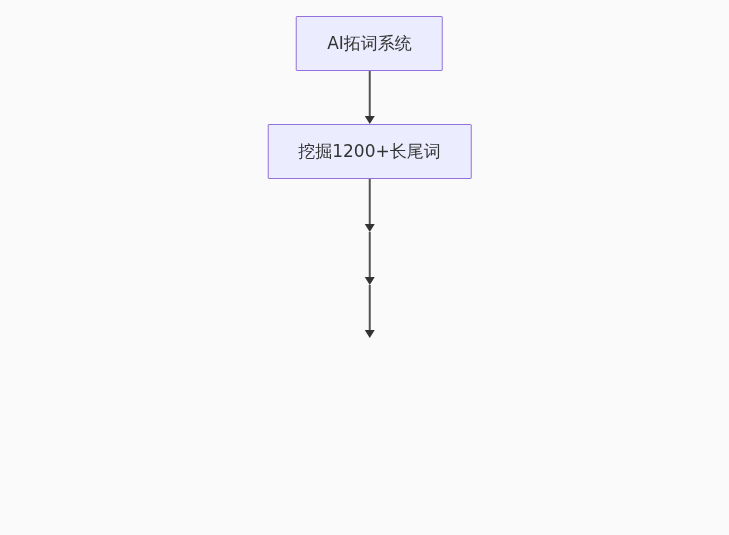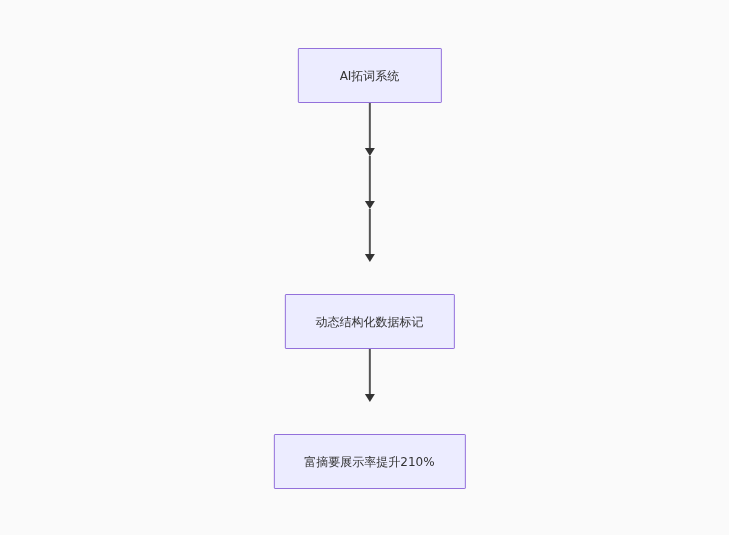--- a/index.html
+++ b/index.html
@@ -28,24 +28,23 @@
     height: 55px;
     min-width: 144px;
     padding: 0 30px;
     display: flex;
     align-items: center;
     justify-content: center;
     background: var(--node-fill, #ececff);
     border: 1.3px solid var(--node-border, #9370db);
     border-radius: 1px;
     color: var(--text-color, #333333);
-    font-size: 12px;
+    font-size: 17px;
     line-height: 1;
     white-space: nowrap;
-    margin-top: 32px;
   }
   .arrow {
     height: 53px;
     display: flex;
     flex-direction: column;
     align-items: center;
   }
   .arrow-line {
     flex: 1;
     width: 2px;
@@ -66,38 +65,35 @@
 
   <div class="node">
     <span>AI拓词系统</span>
   </div>
 
   <div class="arrow">
     <div class="arrow-line"></div>
     <div class="arrow-head"></div>
   </div>
 
+  <div class="node">
+    <span>挖掘1200+长尾词</span>
+  </div>
 
   <div class="arrow">
     <div class="arrow-line"></div>
     <div class="arrow-head"></div>
   </div>
 
 
   <div class="arrow">
     <div class="arrow-line"></div>
     <div class="arrow-head"></div>
   </div>
 
-  <div class="node">
-    <span>动态结构化数据标记</span>
-  </div>
 
   <div class="arrow">
     <div class="arrow-line"></div>
     <div class="arrow-head"></div>
   </div>
 
-  <div class="node">
-    <span>富摘要展示率提升210%</span>
-  </div>
 
 </div>
 
 </body></html>

